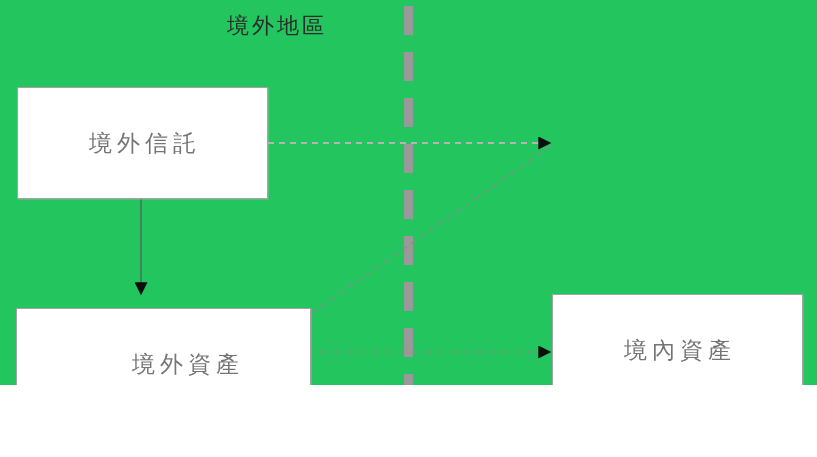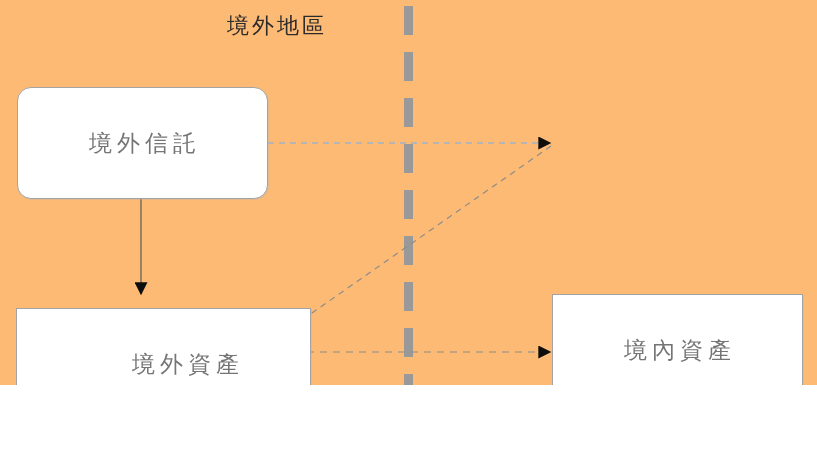--- a/index.html
+++ b/index.html
@@ -5,21 +5,21 @@
   html, body {
     margin: 0;
     padding: 0;
     background: #ffffff;
     font-family: "Liberation Sans", "DejaVu Sans", sans-serif;
   }
   .canvas {
     position: relative;
     width: 817px;
     height: 385px;
-    background: #fdba74;
+    background: #22c55e;
     overflow: hidden;
   }
   .arrow-layer {
     position: absolute;
     left: 0;
     top: 0;
     width: 817px;
     height: 457px;
   }
   .region-label {
@@ -43,21 +43,21 @@
     box-shadow: 1px 1px 0 rgba(180,180,180,0.35);
     display: flex;
     align-items: center;
     justify-content: center;
     font-size: 23px;
     letter-spacing: 5px;
     color: #757575;
     white-space: nowrap;
   }
   .node .node-label { padding-left: 5px; }
-  .node.offshore-trust  { left: 17px;  top: 87px; border-radius: 14px;  }
+  .node.offshore-trust  { left: 17px;  top: 87px;  }
   .node.us-trust        { left: 552px; top: 85px;  }
   .node.offshore-assets { left: 16px;  top: 308px; padding-left: 44px; }
   .node.domestic-assets { left: 552px; top: 294px; }
 </style>
 </head>
 <body>
 
 <div class="canvas">
 
   <svg class="arrow-layer" width="817" height="457" viewBox="0 0 817 457" xmlns="http://www.w3.org/2000/svg">

